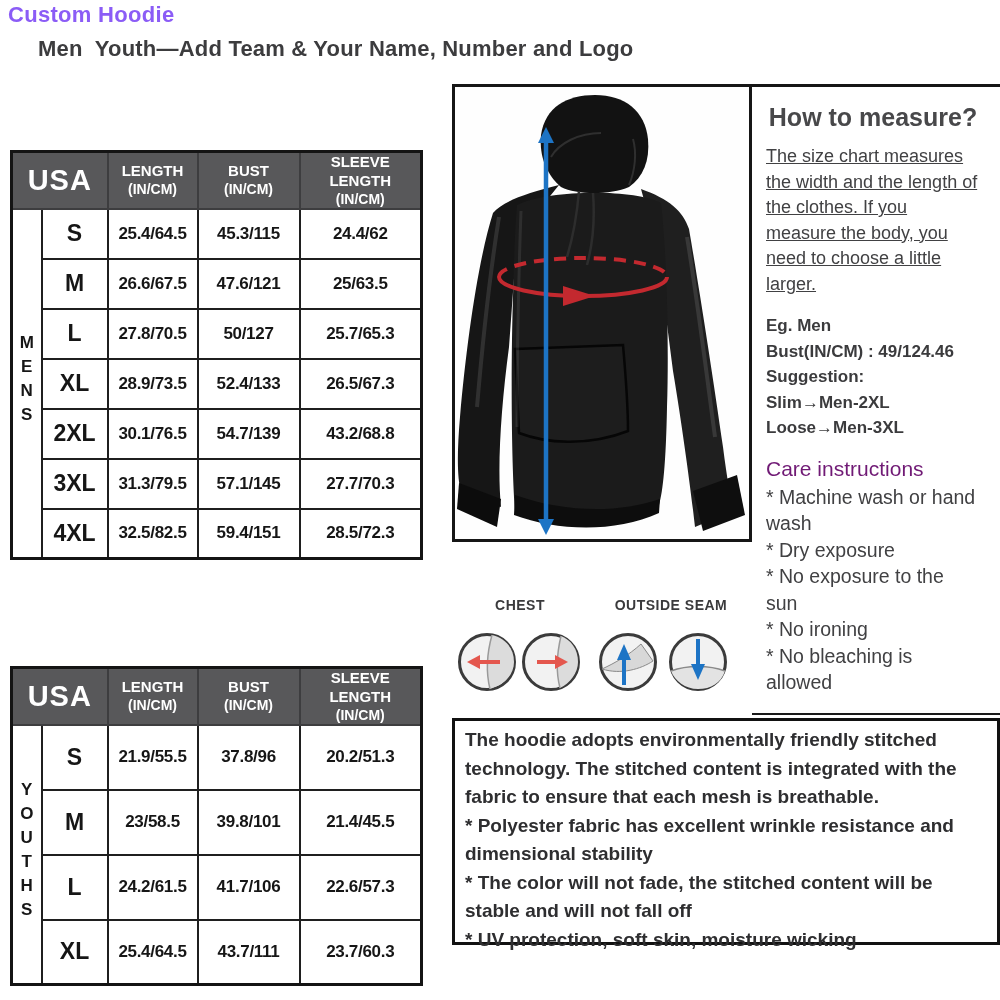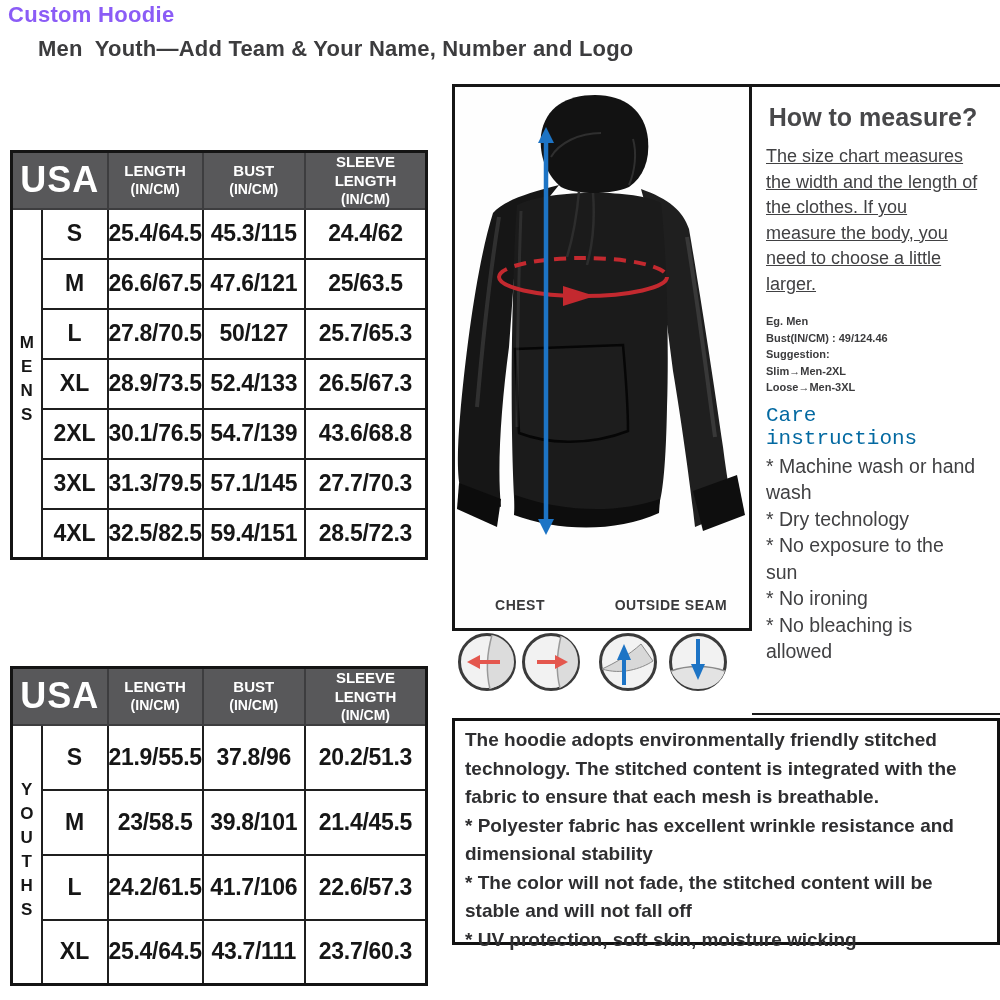--- a/index.html
+++ b/index.html
@@ -14,47 +14,47 @@
   .size-table{position:absolute;border-collapse:collapse;table-layout:fixed;background:#fff;
               border:3px solid #141414;}
   .size-table td,.size-table th{border:2px solid #1f1f1f;padding:0;text-align:center;vertical-align:middle;}
   .size-table thead th{background:#58585a;color:#ffffff;border-color:#3d3d3f;}
   .mens{left:10px;top:150px;}
   .youths{left:10px;top:666px;}
   .col-group{width:30px;} .col-size{width:66px;} .col-len{width:90px;} .col-bust{width:102px;} .col-sleeve{width:122px;}
   .head-row{height:57px;}
   .mens tbody tr{height:50px;}
   .youths tbody tr{height:65px;}
-  .usa-cell{font-size:36px;font-weight:bold;letter-spacing:1px;padding-left:18px;}
+  .usa-cell{font-size:29px;font-weight:bold;letter-spacing:1px;padding-left:18px;}
   .hl1{font-size:15px;font-weight:bold;line-height:1.25;}
   .hl2{font-size:14px;font-weight:bold;line-height:1.2;}
   .size-cell{font-size:23px;font-weight:bold;color:#161616;}
-  .num{font-size:23px;font-weight:bold;color:#161616;letter-spacing:-.3px;}
+  .num{font-size:17px;font-weight:bold;color:#161616;letter-spacing:-.3px;}
   .group-cell{background:#fff;}
   .vert{writing-mode:vertical-lr;text-orientation:upright;font-weight:bold;font-size:17px;
         letter-spacing:5px;line-height:1;color:#161616;}
 
   
-  .measure-panel{position:absolute;left:452px;top:84px;width:300px;height:547px;
+  .measure-panel{position:absolute;left:452px;top:84px;width:300px;height:458px;
                  border:3px solid #161616;box-sizing:border-box;background:#fefefe;padding-left:12px;}
   .hoodie-svg{position:absolute;left:0;top:0;}
   .m-label{position:absolute;top:510px;transform:translateX(-50%);font-size:14px;font-weight:bold;
            color:#3a3a3c;letter-spacing:.5px;white-space:nowrap;}
   .chest-label{left:65px;}
   .seam-label{left:216px;}
   .m-icon{position:absolute;top:544px;width:62px;height:62px;}
   .mi1{left:1px;} .mi2{left:65px;} .mi3{left:142px;} .mi4{left:212px;}
 
   
   .howto-panel{position:absolute;left:752px;top:84px;width:248px;height:631px;box-sizing:border-box;
                border-top:3px solid #161616;border-bottom:2px solid #1a1a1a;padding:8px 20px 0 14px;}
   .howto-head{font-size:25px;font-weight:bold;color:#48484a;text-align:center;margin:8px 0 12px 0;}
   .howto-body{font-size:18px;color:#414143;line-height:1.42;text-decoration:underline;}
-  .eg-block{margin-top:16px;font-size:11px;font-weight:bold;color:#3b3b3d;line-height:1.5;}
-  .care-head{font-size:21px;color:#0369a1;margin-top:8px;margin-bottom:3px;font-family:Liberation Mono, monospace;}
+  .eg-block{margin-top:16px;font-size:17px;font-weight:bold;color:#3b3b3d;line-height:1.5;}
+  .care-head{font-size:21px;color:#701a75;margin-top:16px;margin-bottom:3px;}
   .care-item{font-size:19.5px;color:#414143;line-height:1.36;}
 
   
   .desc-box{position:absolute;left:452px;top:718px;width:548px;height:227px;box-sizing:border-box;
             border:3px solid #111111;padding:5px 6px 12px 10px;background:#fff;}
   .desc-p{margin:0;font-size:19px;font-weight:bold;color:#2e2e30;line-height:1.5;}
 </style>
 </head>
 <body>
 
@@ -111,21 +111,21 @@
       <tr>
         <td class="size-cell">XL</td>
         <td class="num">28.9/73.5</td>
         <td class="num">52.4/133</td>
         <td class="num">26.5/67.3</td>
       </tr>
       <tr>
         <td class="size-cell">2XL</td>
         <td class="num">30.1/76.5</td>
         <td class="num">54.7/139</td>
-        <td class="num">43.6/68.8</td>
+        <td class="num">43.2/68.8</td>
       </tr>
       <tr>
         <td class="size-cell">3XL</td>
         <td class="num">31.3/79.5</td>
         <td class="num">57.1/145</td>
         <td class="num">27.7/70.3</td>
       </tr>
       <tr>
         <td class="size-cell">4XL</td>
         <td class="num">32.5/82.5</td>
@@ -261,21 +261,21 @@
     <div class="howto-body">The size chart measures the width and the length of the clothes.  If you measure the body, you need to choose a little larger.</div>
     <div class="eg-block">
       <div>Eg. Men</div>
       <div>Bust(IN/CM) : 49/124.46</div>
       <div>Suggestion:</div>
       <div>Slim→Men-2XL</div>
       <div>Loose→Men-3XL</div>
     </div>
     <div class="care-head">Care instructions</div>
     <div class="care-item">* Machine wash or hand wash</div>
-    <div class="care-item">* Dry technology</div>
+    <div class="care-item">* Dry exposure</div>
     <div class="care-item">* No exposure to the sun</div>
     <div class="care-item">* No ironing</div>
     <div class="care-item">* No bleaching is allowed</div>
   </div>
 
   <div class="desc-box">
     <p class="desc-p">The hoodie adopts environmentally friendly stitched technology. The stitched content is integrated with the fabric to ensure that each mesh is breathable.</p>
     <p class="desc-p">* Polyester fabric has excellent wrinkle resistance and dimensional stability</p>
     <p class="desc-p">* The color will not fade, the stitched content will be stable and will not fall off</p>
     <p class="desc-p">* UV protection, soft skin, moisture wicking</p>

